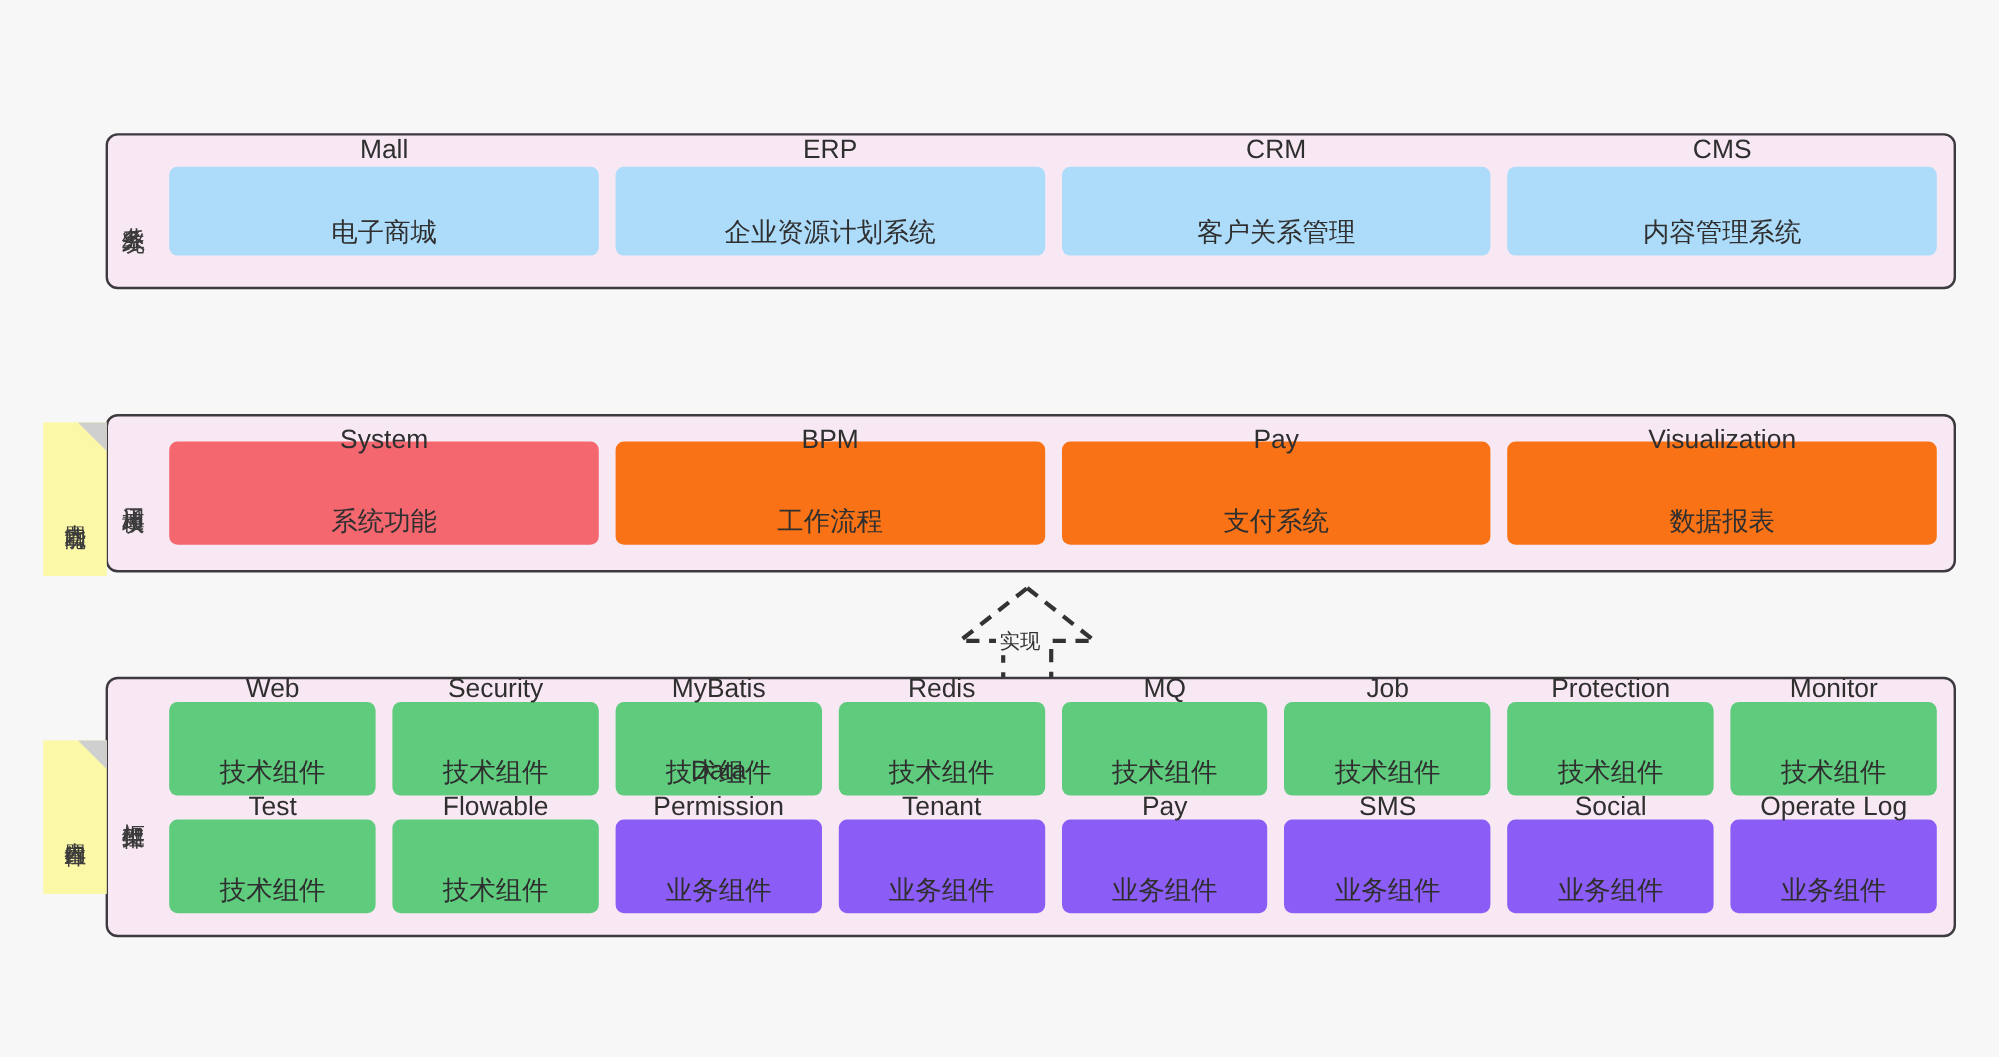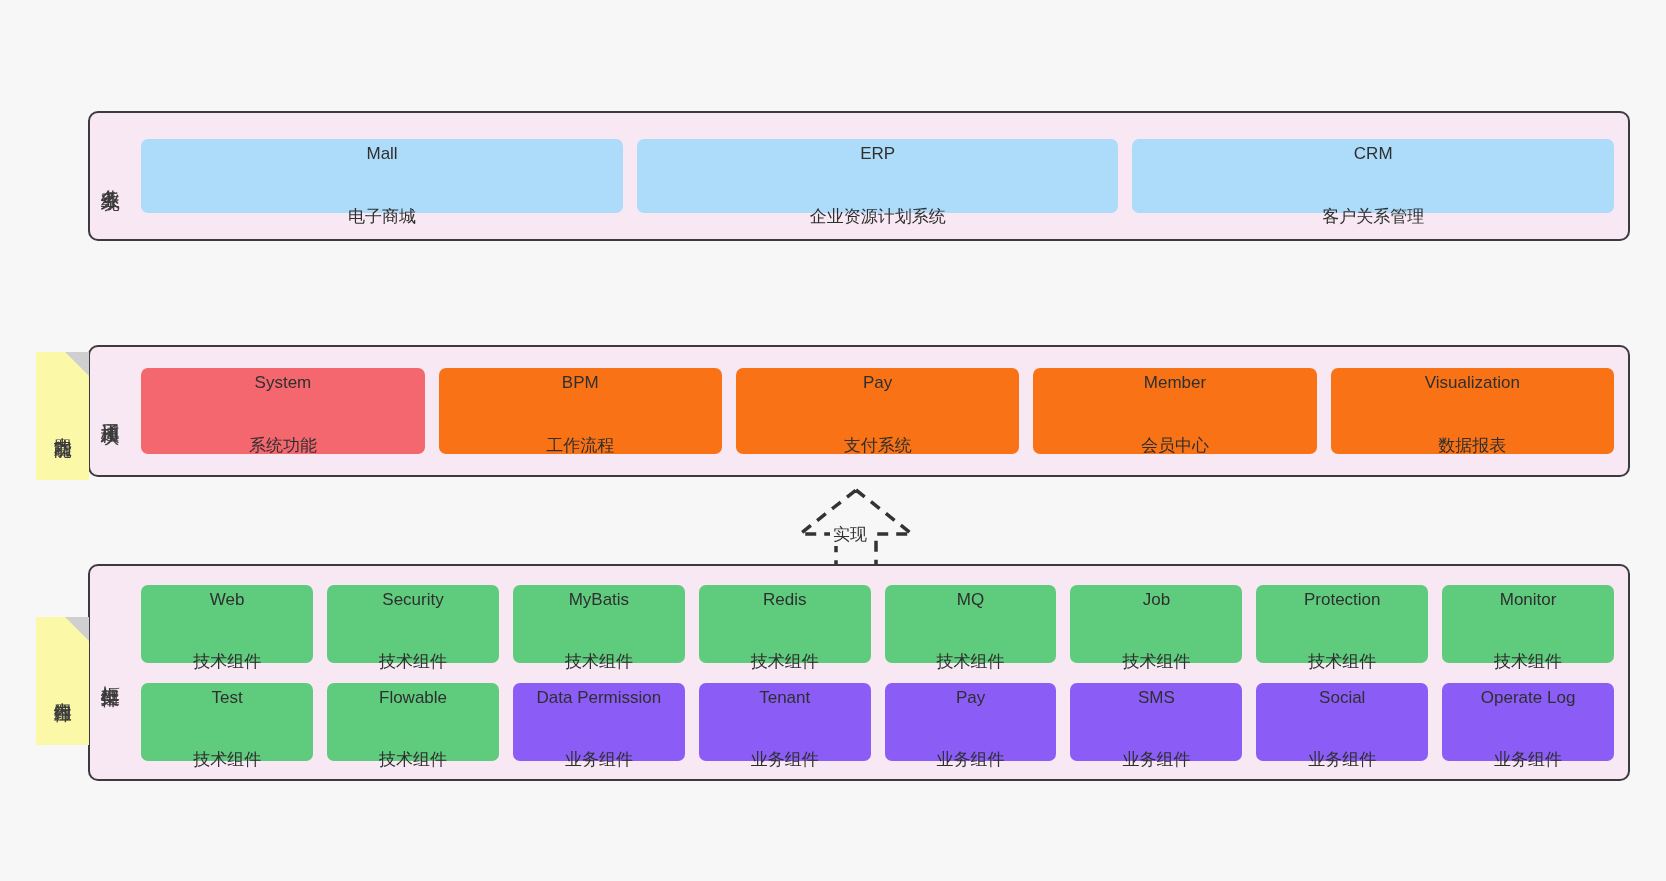--- a/index.html
+++ b/index.html
@@ -69,23 +69,23 @@
     gap: 14px;
     align-items: stretch;
   }
 
   .cell {
     flex: 1 1 0;
     border-radius: 7px;
     display: flex;
     flex-direction: column;
     align-items: center;
-    justify-content: space-between;
+    justify-content: flex-end;
     text-align: center;
-    font-size: 17px;
+    font-size: 22px;
     line-height: 1.35;
     color: #2f2f2f;
     min-width: 0;
     padding: 4px 6px;
     box-sizing: border-box;
     gap: 40px;
   }
   .cell .cell-en { display: block; }
   .cell .cell-cn { display: block; }
 
@@ -177,20 +177,24 @@
           <span class="cell-cn">电子商城</span>
         </div>
         <div class="cell c-blue">
           <span class="cell-en">ERP</span>
           <span class="cell-cn">企业资源计划系统</span>
         </div>
         <div class="cell c-blue">
           <span class="cell-en">CRM</span>
           <span class="cell-cn">客户关系管理</span>
         </div>
+        <div class="cell c-blue">
+          <span class="cell-en">CMS</span>
+          <span class="cell-cn">内容管理系统</span>
+        </div>
       </div>
     </div>
   </div>
 
 
   <div class="layer" id="layer-modules">
     <div class="layer-caption">通用模块</div>
     <div class="layer-body">
       <div class="cell-row">
         <div class="cell c-red">
@@ -199,24 +203,20 @@
         </div>
         <div class="cell c-pink">
           <span class="cell-en">BPM</span>
           <span class="cell-cn">工作流程</span>
         </div>
         <div class="cell c-pink">
           <span class="cell-en">Pay</span>
           <span class="cell-cn">支付系统</span>
         </div>
         <div class="cell c-pink">
-          <span class="cell-en">Member</span>
-          <span class="cell-cn">会员中心</span>
-        </div>
-        <div class="cell c-pink">
           <span class="cell-en">Visualization</span>
           <span class="cell-cn">数据报表</span>
         </div>
       </div>
     </div>
   </div>
 
   <div class="sticky-note" id="note-builtin-function">
     <span class="fold"></span>
     <span class="note-text">内置功能</span>

